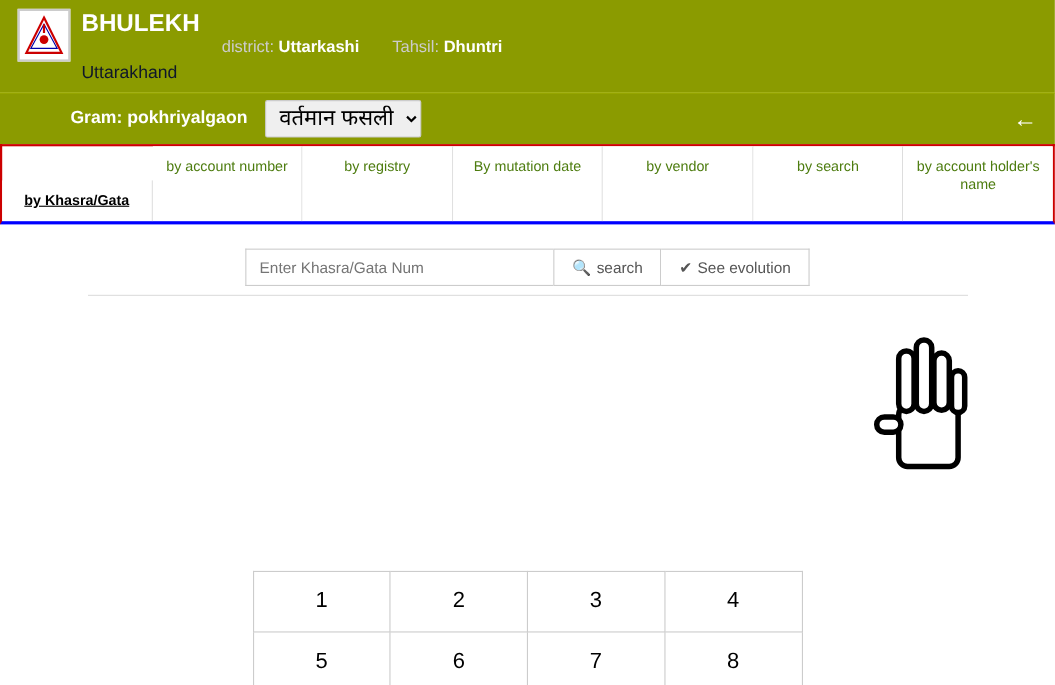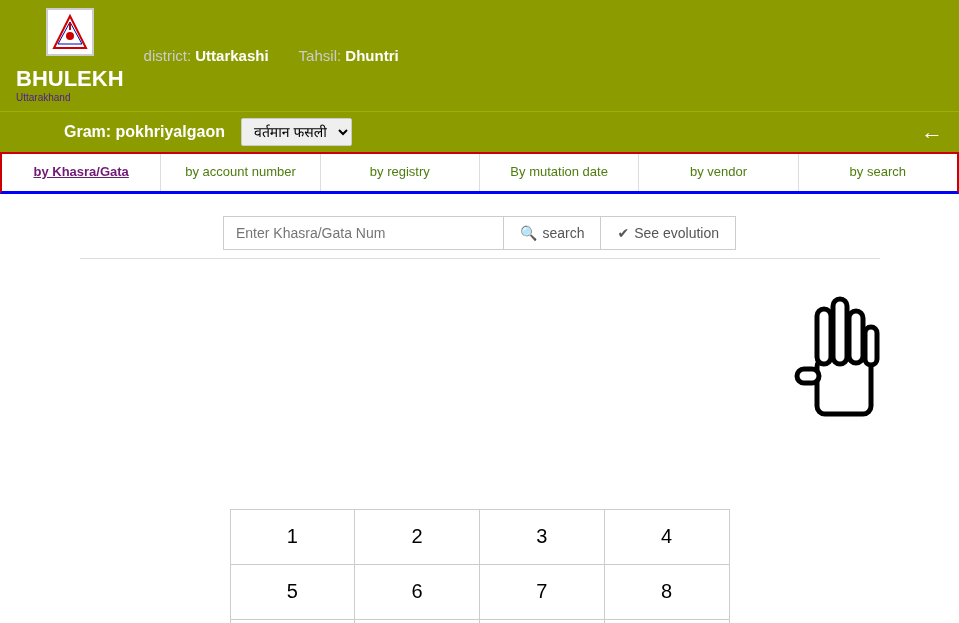--- a/index.html
+++ b/index.html
@@ -8,23 +8,21 @@
     
     .header {
       background: #8B9B00;
       display: flex;
       align-items: center;
       padding: 8px 16px;
       gap: 20px;
     }
     .logo-box {
       display: flex;
-      align-items: center;
       gap: 10px;
-      flex-direction: column;
     }
     .logo-emblem {
       width: 48px;
       height: 48px;
       background: #fff;
       border: 2px solid #ccc;
       display: flex;
       align-items: center;
       justify-content: center;
       font-size: 10px;
@@ -34,22 +32,23 @@
     .logo-text {
       display: flex;
       flex-direction: column;
     }
     .logo-title {
       font-size: 22px;
       font-weight: bold;
       color: #fff;
     }
     .logo-subtitle {
-      font-size: 10px;
-      color: #4c1d95;
+      font-size: 16px;
+      color: #0f172a;
+      margin-top: 24px;
     }
     .header-info {
       display: flex;
       gap: 30px;
     }
     .header-info span {
       color: #fff;
       font-size: 15px;
     }
     .header-info .label { color: #ccc; }
@@ -65,21 +64,21 @@
       border-top: 1px solid #a0b000;
     }
     .gram-label {
       color: #fff;
       font-size: 16px;
       font-weight: bold;
       margin-left: 48px;
     }
     .fasli-select {
       padding: 4px 8px;
-      font-size: 14px;
+      font-size: 20px;
       border: 1px solid #ccc;
       border-radius: 2px;
       text-align: right;
     }
     .back-arrow {
       margin-left: auto;
       color: #fff;
       font-size: 22px;
       cursor: pointer;
       font-weight: bold;
@@ -97,23 +96,24 @@
       text-align: center;
       font-size: 13px;
       cursor: pointer;
       border-right: 1px solid #ddd;
       color: #4d7c0f;
       background: #fff;
       line-height: 1.3;
     }
     .nav-tab:last-child { border-right: none; }
     .nav-tab.active {
-      color: #701a75;
+      color: #000000;
       font-weight: bold;
       text-decoration: underline;
+      margin-top: 31px;
     }
     .search-input {
       width: 280px;
       padding: 8px 12px;
       font-size: 14px;
       border: 1px solid #ccc;
       border-right: none;
       outline: none;
       color: #1d4ed8;
     }
@@ -219,20 +219,21 @@
   <span class="back-arrow">←</span>
 </div>
 
 <div class="nav-tabs">
   <div class="nav-tab active">by Khasra/Gata</div>
   <div class="nav-tab">by account number</div>
   <div class="nav-tab">by registry</div>
   <div class="nav-tab">By mutation date</div>
   <div class="nav-tab">by vendor</div>
   <div class="nav-tab">by search</div>
+  <div class="nav-tab">by account holder's name</div>
 </div>
 
 <div style="display:flex; justify-content:center; padding: 22px 0 8px 0; border-bottom: 1px solid #ddd; max-width:800px; margin: 0 auto;">
   <div style="display:flex; align-items:center;">
     <input class="search-input" type="text" placeholder="Enter Khasra/Gata Num" style="">
     <button class="search-btn">
       <span>🔍</span>
       <span>search</span>
     </button>
     <button class="see-evolution-btn">

